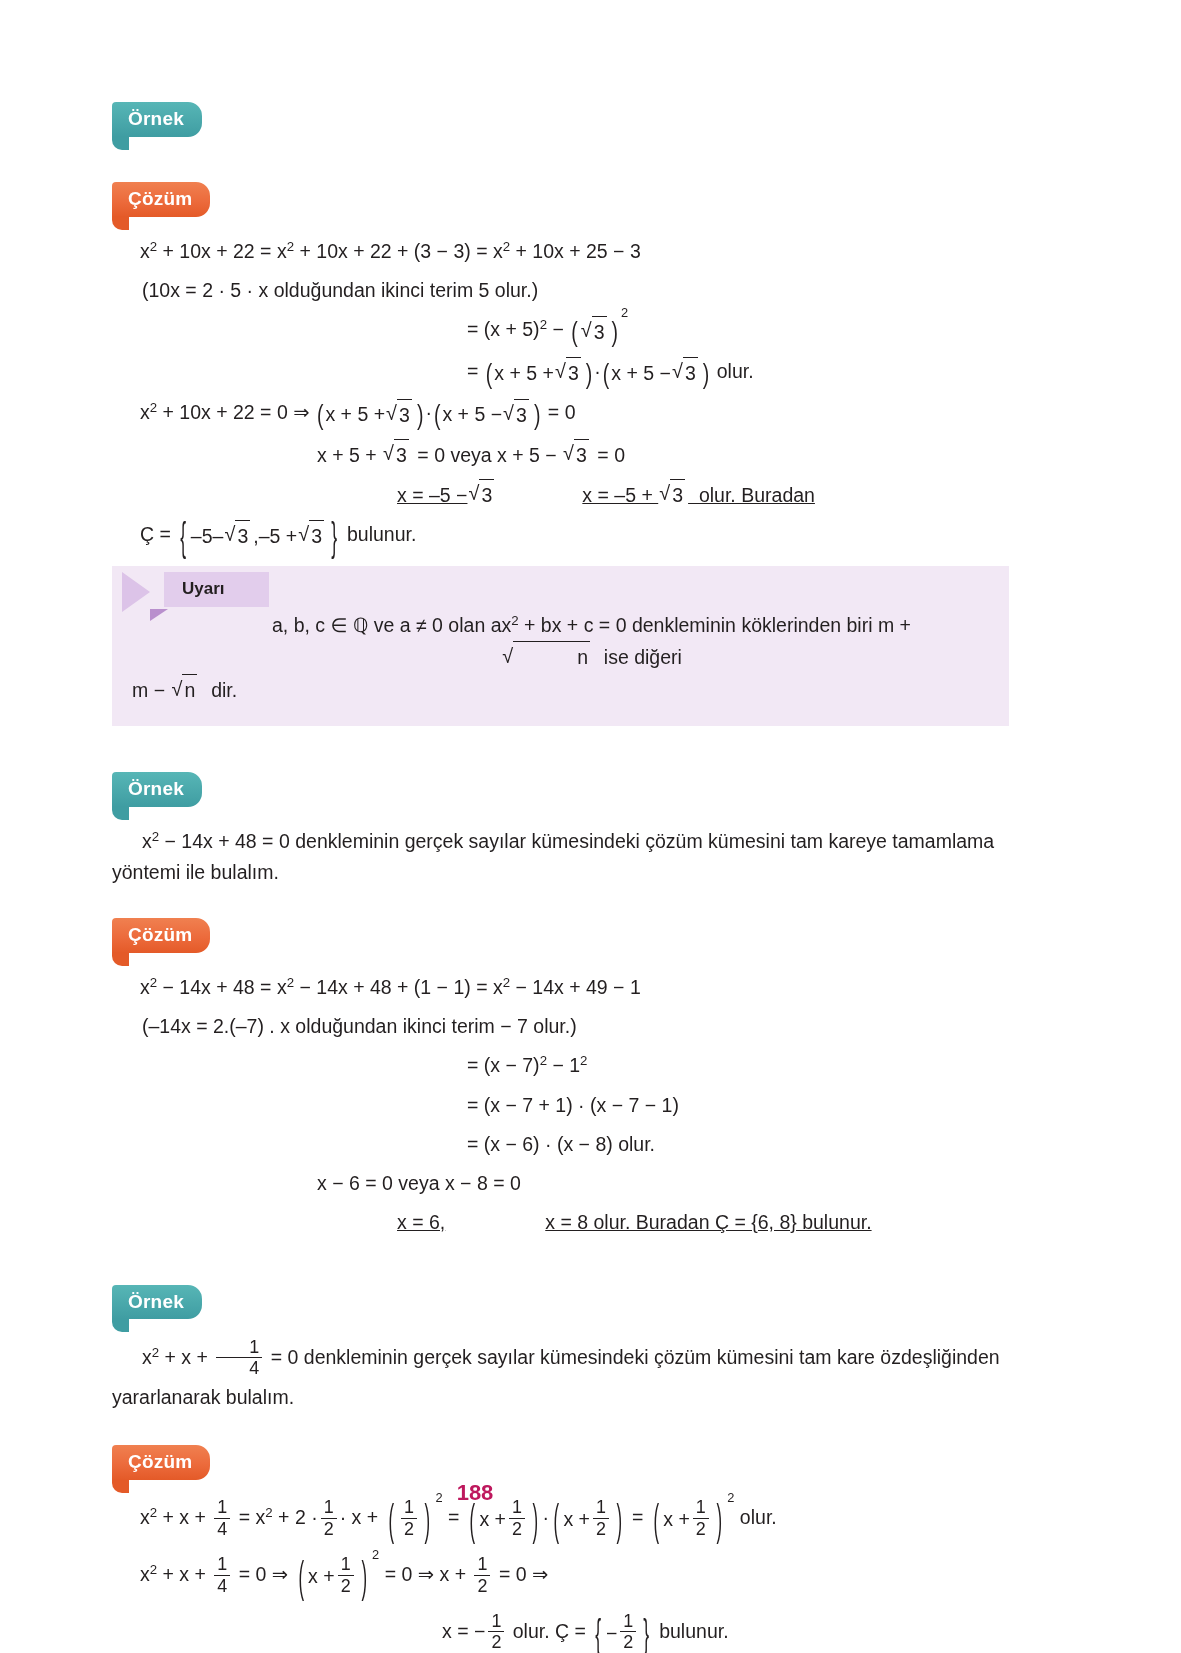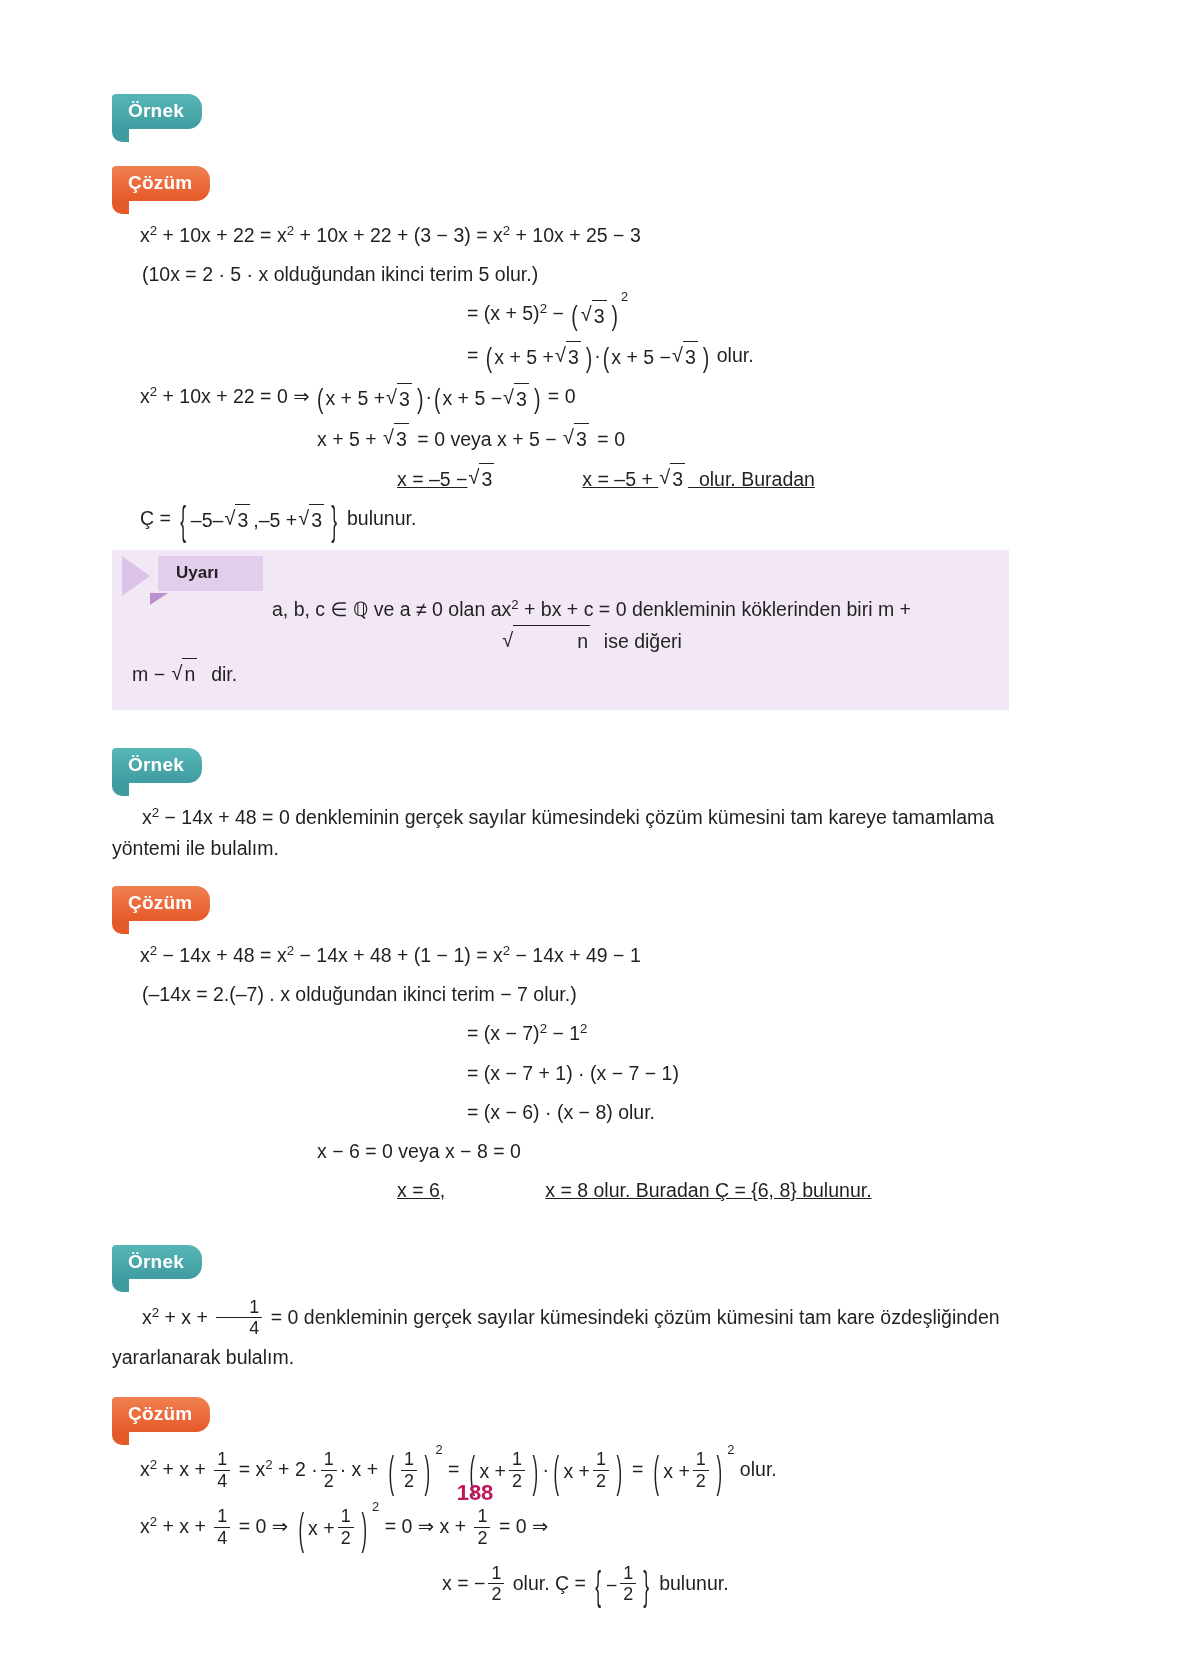--- a/index.html
+++ b/index.html
@@ -52,21 +52,21 @@
     left: 0;
     bottom: -13px;
     width: 17px;
     height: 14px;
     background: inherit;
     border-radius: 0 0 0 10px;
   }
   .tab-ornek::after { background: #3f9da2; }
   .tab-cozum::after { background: #e45a28; }
 
-  .tabwrap { margin: 8px 0 20px 0; height: 34px; }
+  .tabwrap { margin: 16px 0 20px 0; height: 34px; }
 
   
   .para {
     font-size: 19.5px;
     line-height: 1.58;
     margin: 0 0 4px 0;
     text-align: left;
   }
   .indent { text-indent: 30px; }
 
@@ -162,21 +162,21 @@
     margin: 14px 0 0 0;
     width: 897px;
   }
   .uyari-body {
     background: #f2e8f5;
     padding: 44px 20px 20px 20px;
     min-height: 58px;
   }
   .uyari-ribbon {
     position: absolute;
-    left: 46px;
+    left: 52px;
     top: 6px;
     background: #e2cdec;
     color: #231f20;
     font-size: 17px;
     font-weight: bold;
     padding: 7px 44px 8px 18px;
     z-index: 3;
   }
   .uyari-tail {
     position: absolute;

